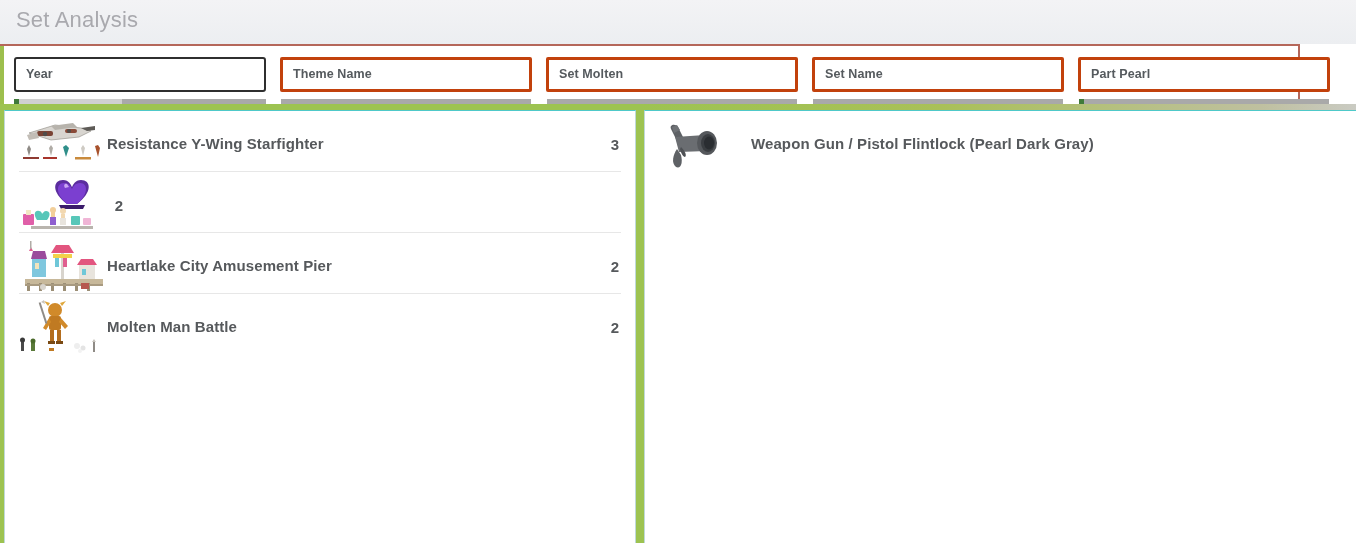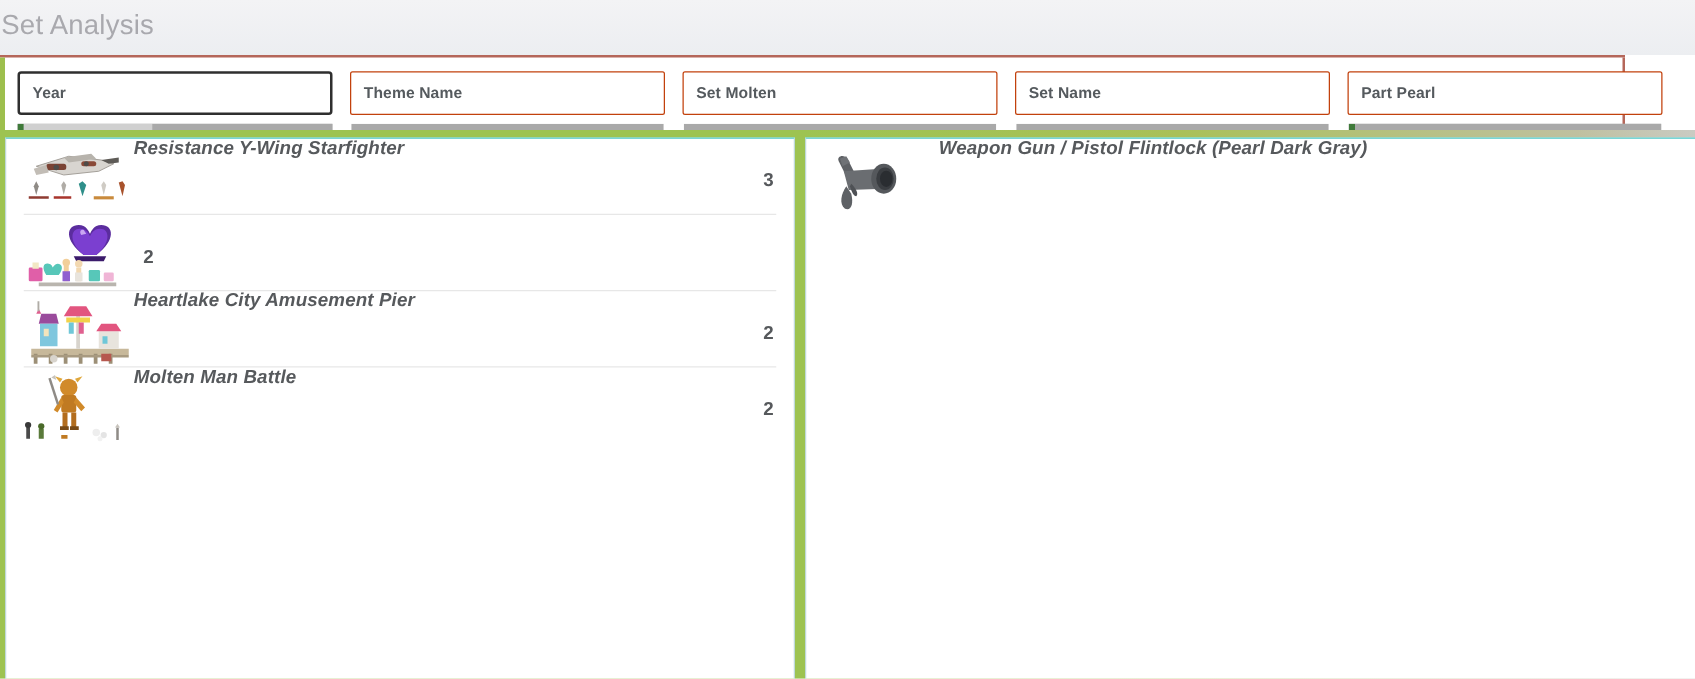--- a/index.html
+++ b/index.html
@@ -21,21 +21,21 @@
 
   
   .header {
     position: absolute;
     left: 0; top: 0;
     width: 1356px; height: 44px;
     background: linear-gradient(to bottom, #f3f3f5 0%, #eceef1 100%);
   }
   .header-title {
     position: absolute;
-    left: 1px; top: 7px;
+    left: 16px; top: 7px;
     font-size: 22px;
     font-weight: 400;
     color: #a9a9ae;
     letter-spacing: 0.2px;
     white-space: nowrap;
     font-family: "Liberation Sans", sans-serif;
   }
 
   
   .filterbar {
@@ -71,21 +71,21 @@
     position: relative;
     height: 42px;
     margin-left: 14px;
     flex: 0 0 auto;
   }
   .filter-box {
     position: relative;
     width: 100%;
     height: 35px;
     background: #ffffff;
-    border: 1px solid #c2410c;
+    border: 3px solid #c2410c;
     border-radius: 2px;
     box-shadow: 0 0 0 0 rgba(0,0,0,0);
     display: flex;
     align-items: center;
   }
   .filter.active .filter-box {
     border: 2px solid #2f2f2f;
     border-radius: 3px;
   }
   .filter-label {
@@ -184,24 +184,24 @@
     overflow: visible;
   }
   .row-thumb svg { display: block; }
 
   .row-label {
     flex: 1 1 auto;
     font-size: 15px;
     font-weight: bold;
     color: #56595c;
     line-height: 1;
+    padding-top: 25px;
     padding-left: 2px;
     white-space: nowrap;
     letter-spacing: 0.1px;
-    font-style: italic;
   }
   .row-count {
     flex: 0 0 auto;
     font-size: 15px;
     font-weight: bold;
     color: #56595c;
     padding-top: 25px;
     padding-right: 2px;
     text-align: right;
     min-width: 20px;

